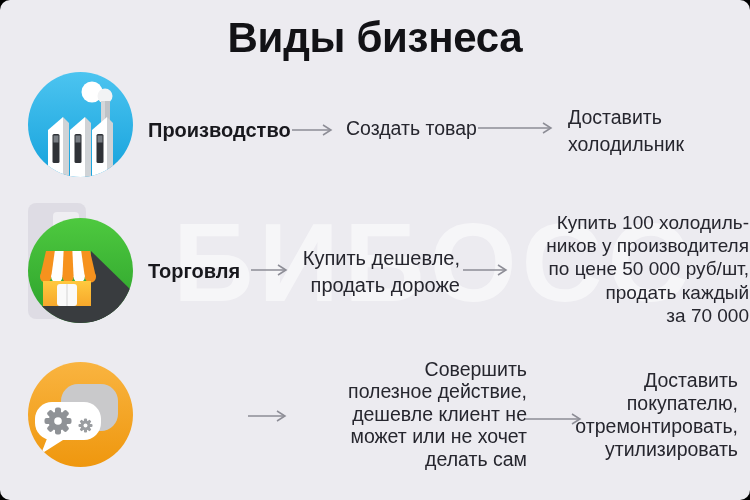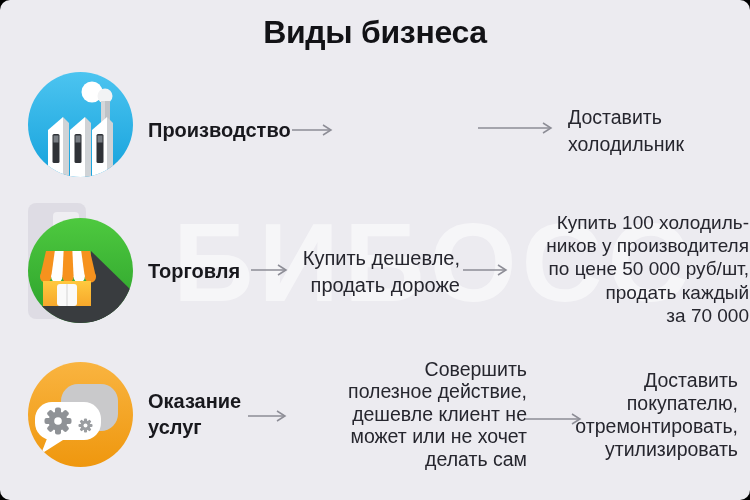--- a/index.html
+++ b/index.html
@@ -3,21 +3,21 @@
 <meta charset="utf-8">
 <style>
   html,body{margin:0;padding:0;background:#000;}
   .stage{
     position:relative;width:750px;height:500px;background:#ECEBF0;
     border-radius:10px;overflow:hidden;
     font-family:"Liberation Sans",sans-serif;color:#22222a;
   }
   .title{
     position:absolute;left:0;top:14px;width:100%;margin:0;
-    text-align:center;font-size:32px;font-weight:700;color:#121216;
+    text-align:center;font-size:42px;font-weight:700;color:#121216;
     letter-spacing:-0.3px;
   }
   
   .wm-text{
     position:absolute;left:156px;top:198px;
     font-size:112px;font-weight:700;letter-spacing:5px;
     color:rgba(255,255,255,0.55);user-select:none;white-space:nowrap;margin-left:17px;
   }
   .wm-logo{
     position:absolute;left:28px;top:203px;width:58px;height:116px;
@@ -84,20 +84,21 @@
     </g>
   </svg>
 
   <div class="lbl" style="left:148px;top:117px">Производство</div>
 
   <svg class="arrow" style="left:291px;top:123px" width="48" height="14" viewBox="0 0 48 14">
     <line x1="1" y1="7" x2="39" y2="7"></line>
       <polyline points="32,2 40,7 32,12"></polyline>
   </svg>
 
+  <div class="step" style="left:346px;top:117px">Создать товар</div>
 
   <svg class="arrow" style="left:477px;top:121px" width="82" height="14" viewBox="0 0 82 14">
     <line x1="1" y1="7" x2="73" y2="7"></line>
       <polyline points="66,2 74,7 66,12"></polyline>
   </svg>
 
   <div class="step" style="left:568px;top:104px;line-height:27px">Доставить
 холодильник</div>
 
   <svg class="icon" style="left:28px;top:218px" viewBox="0 0 105 105">
@@ -184,22 +185,20 @@
         <rect x="-3" y="-13.5" width="6" height="27" rx="2"></rect>
         <rect x="-3" y="-13.5" width="6" height="27" rx="2" transform="rotate(45)"></rect>
         <rect x="-3" y="-13.5" width="6" height="27" rx="2" transform="rotate(90)"></rect>
         <rect x="-3" y="-13.5" width="6" height="27" rx="2" transform="rotate(135)"></rect>
         <circle r="9.5"></circle>
         <circle r="3.8" fill="#ffffff"></circle>
       </g>
     </g>
   </svg>
 
-  <div class="lbl" style="left:148px;top:388px">Оказание
-услуг</div>
 
   <svg class="arrow" style="left:247px;top:409px" width="46" height="14" viewBox="0 0 46 14">
     <line x1="1" y1="7" x2="37" y2="7"></line>
       <polyline points="30,2 38,7 30,12"></polyline>
   </svg>
 
   <div class="step ctr" style="left:291px;top:358px;width:236px;line-height:22.4px">Совершить
 полезное действие,
 дешевле клиент не
 может или не хочет

